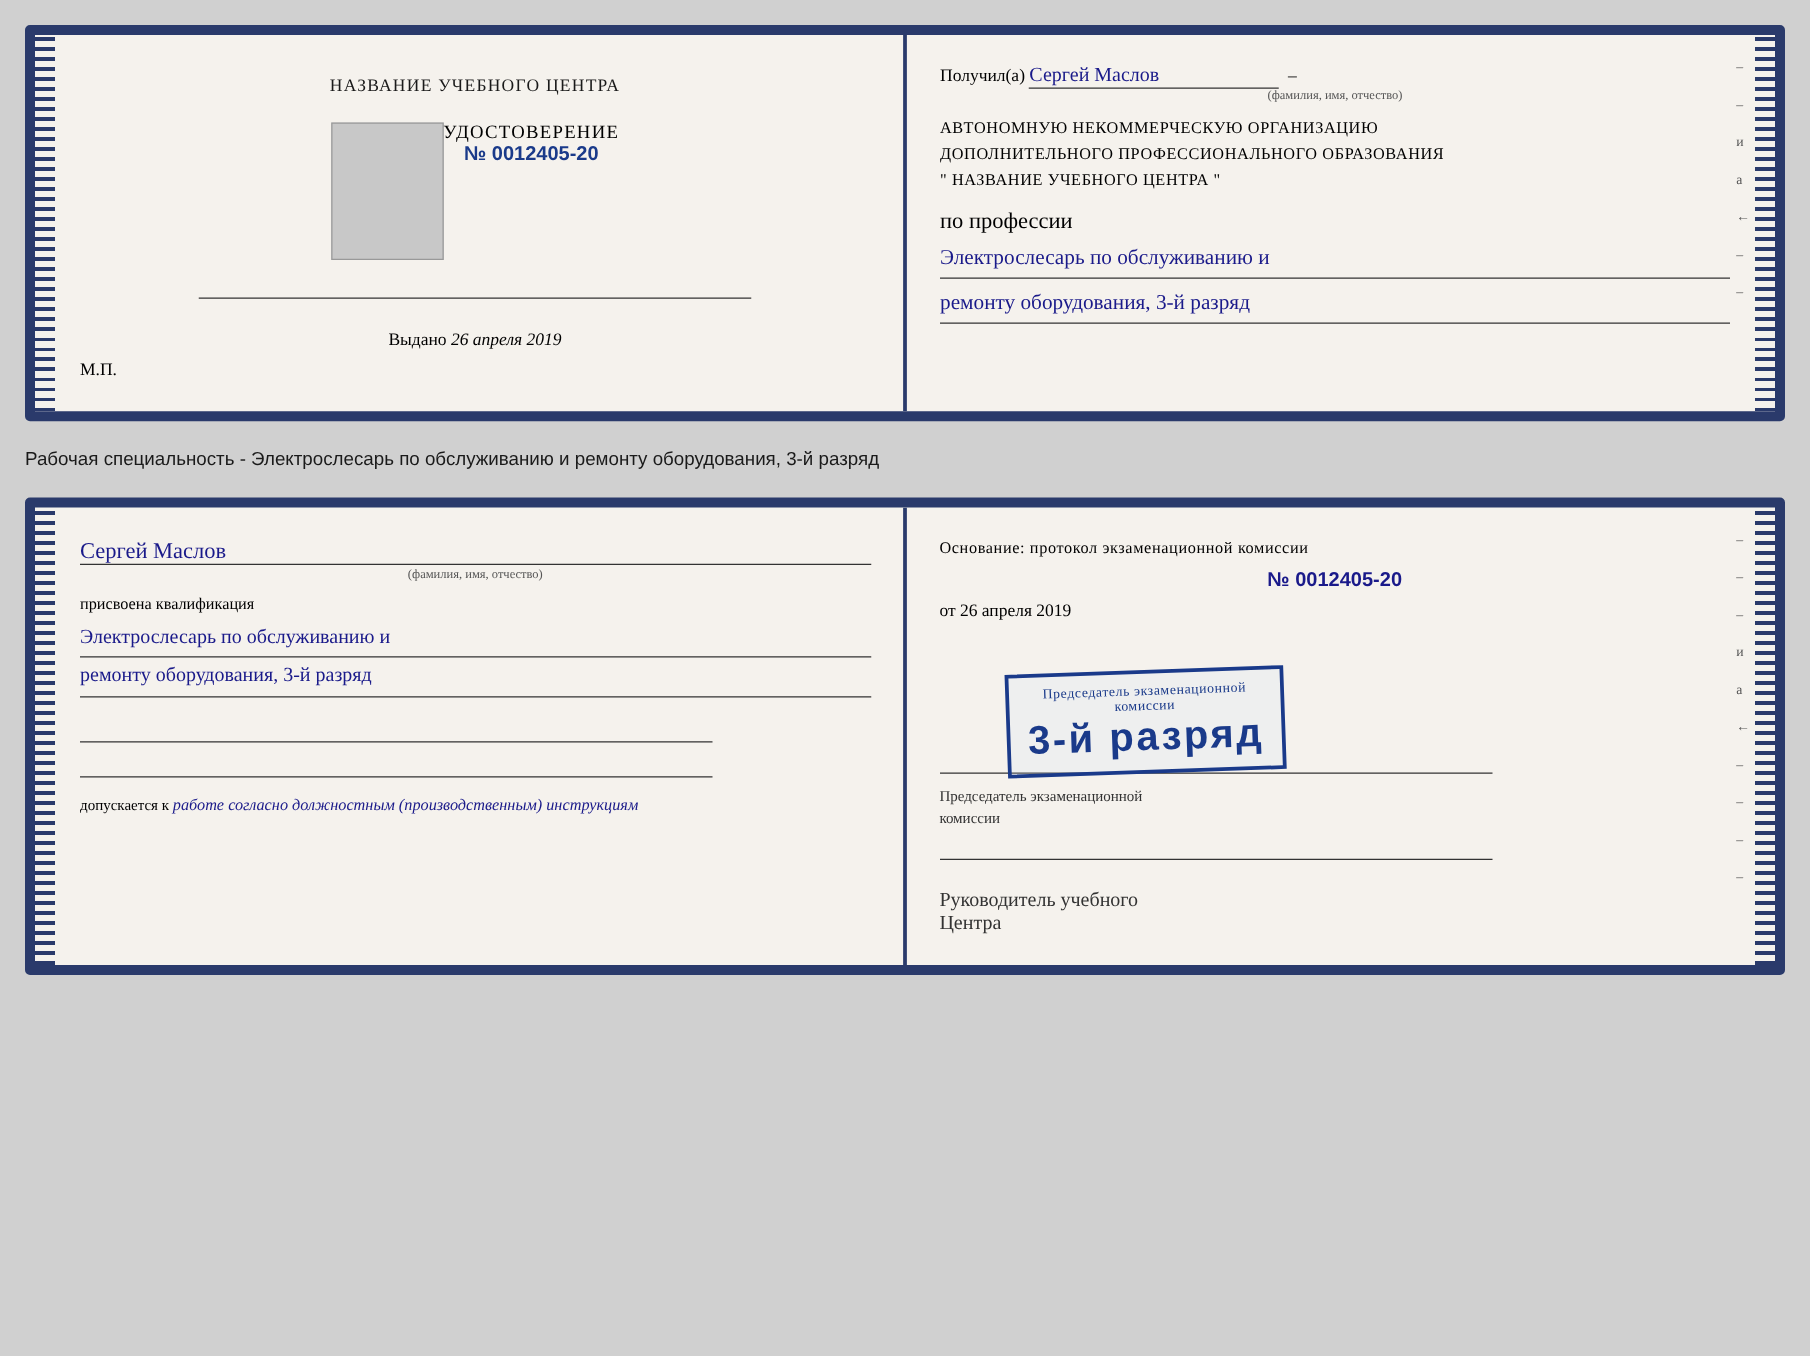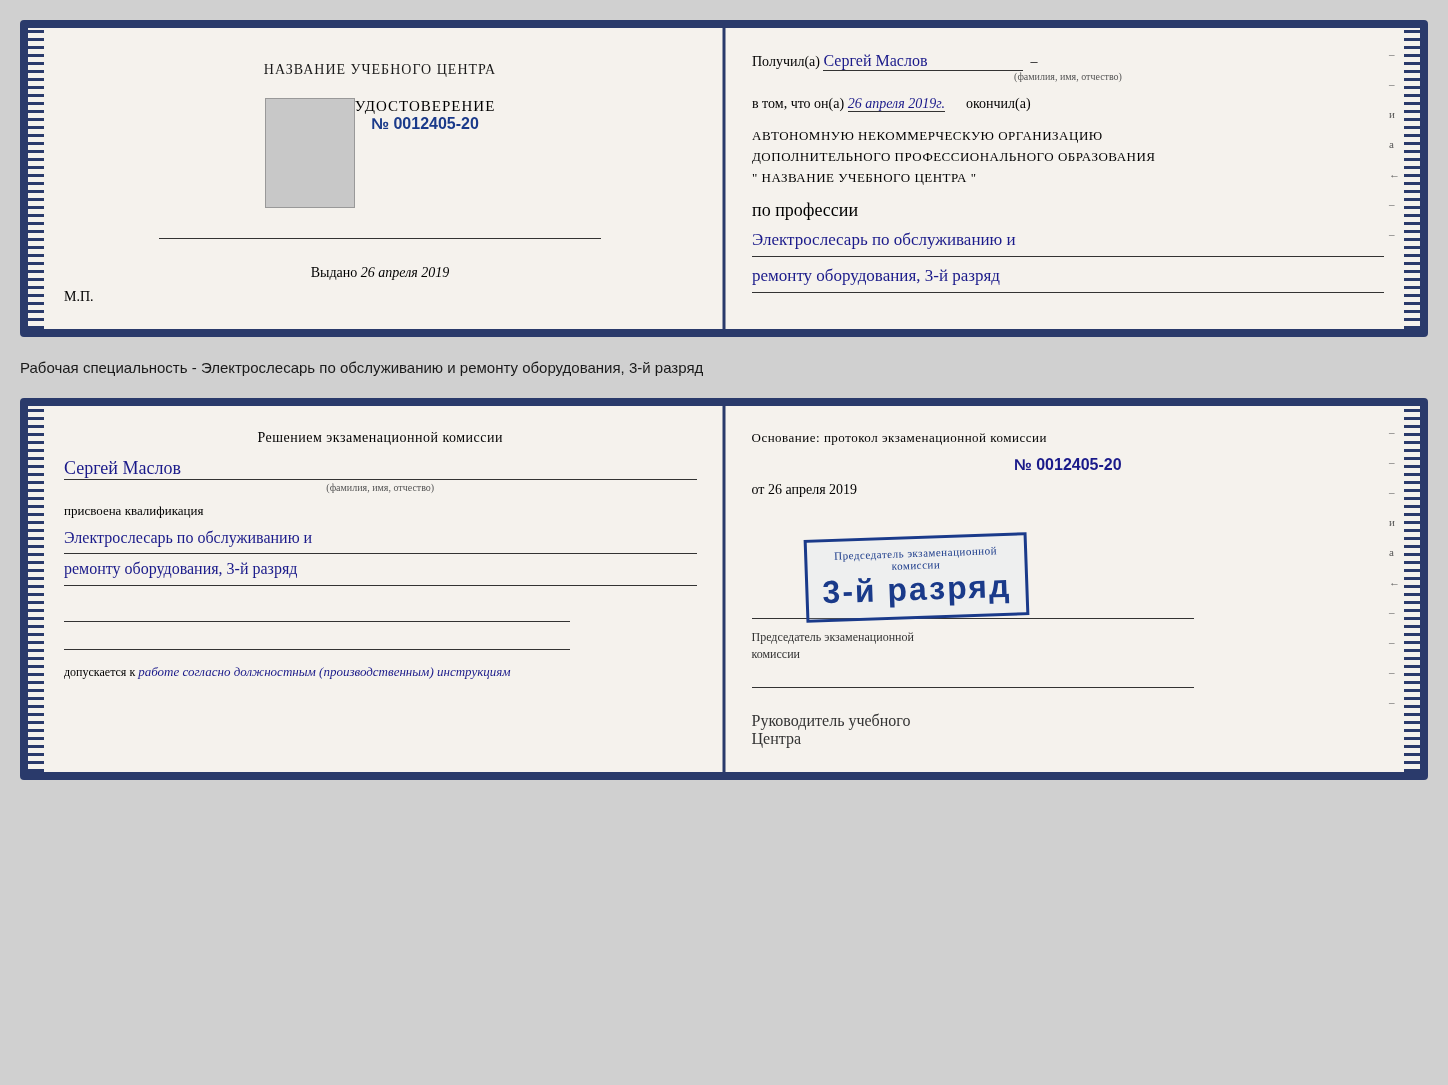--- a/index.html
+++ b/index.html
@@ -386,26 +386,20 @@
 
     <div class="panel-right">
 
       <div class="recipient-line">
         <span>Получил(а)</span>
         <span class="handwritten">Сергей Маслов</span>
         &nbsp;–<br>
         <span class="subtitle-small">(фамилия, имя, отчество)</span>
       </div>
 
-      <div class="date-line">
-        <span>в том, что он(а)</span>
-        <span class="date-handwritten">26 апреля 2019г.</span>
-        &nbsp;&nbsp;&nbsp;&nbsp;
-        <span>окончил(а)</span>
-      </div>
 
       <div class="org-block">
         <span>АВТОНОМНУЮ НЕКОММЕРЧЕСКУЮ ОРГАНИЗАЦИЮ</span><br>
         <span>ДОПОЛНИТЕЛЬНОГО ПРОФЕССИОНАЛЬНОГО ОБРАЗОВАНИЯ</span><br>
         <span>" НАЗВАНИЕ УЧЕБНОГО ЦЕНТРА "</span>
       </div>
 
       <div class="profession-label">по профессии</div>
       <span class="profession-handwritten">Электрослесарь по обслуживанию и</span>
       <span class="profession-handwritten">ремонту оборудования, 3-й разряд</span>
@@ -420,21 +414,20 @@
         <span>–</span>
       </div>
     </div>
   </div>
 
   <div class="between-label">Рабочая специальность - Электрослесарь по обслуживанию и ремонту оборудования, 3-й разряд</div>
 
   <div class="doc-card bottom-doc">
 
     <div class="panel-left">
-      <div class="commission-title">Решением экзаменационной комиссии</div>
 
       <span class="person-handwritten">Сергей Маслов</span>
       <span class="fio-subtitle">(фамилия, имя, отчество)</span>
 
       <div class="qualification-label">присвоена квалификация</div>
       <span class="qualification-handwritten">Электрослесарь по обслуживанию и</span>
       <span class="qualification-handwritten">ремонту оборудования, 3-й разряд</span>
 
       <div class="signature-lines">
         <div class="sig-line"></div>

